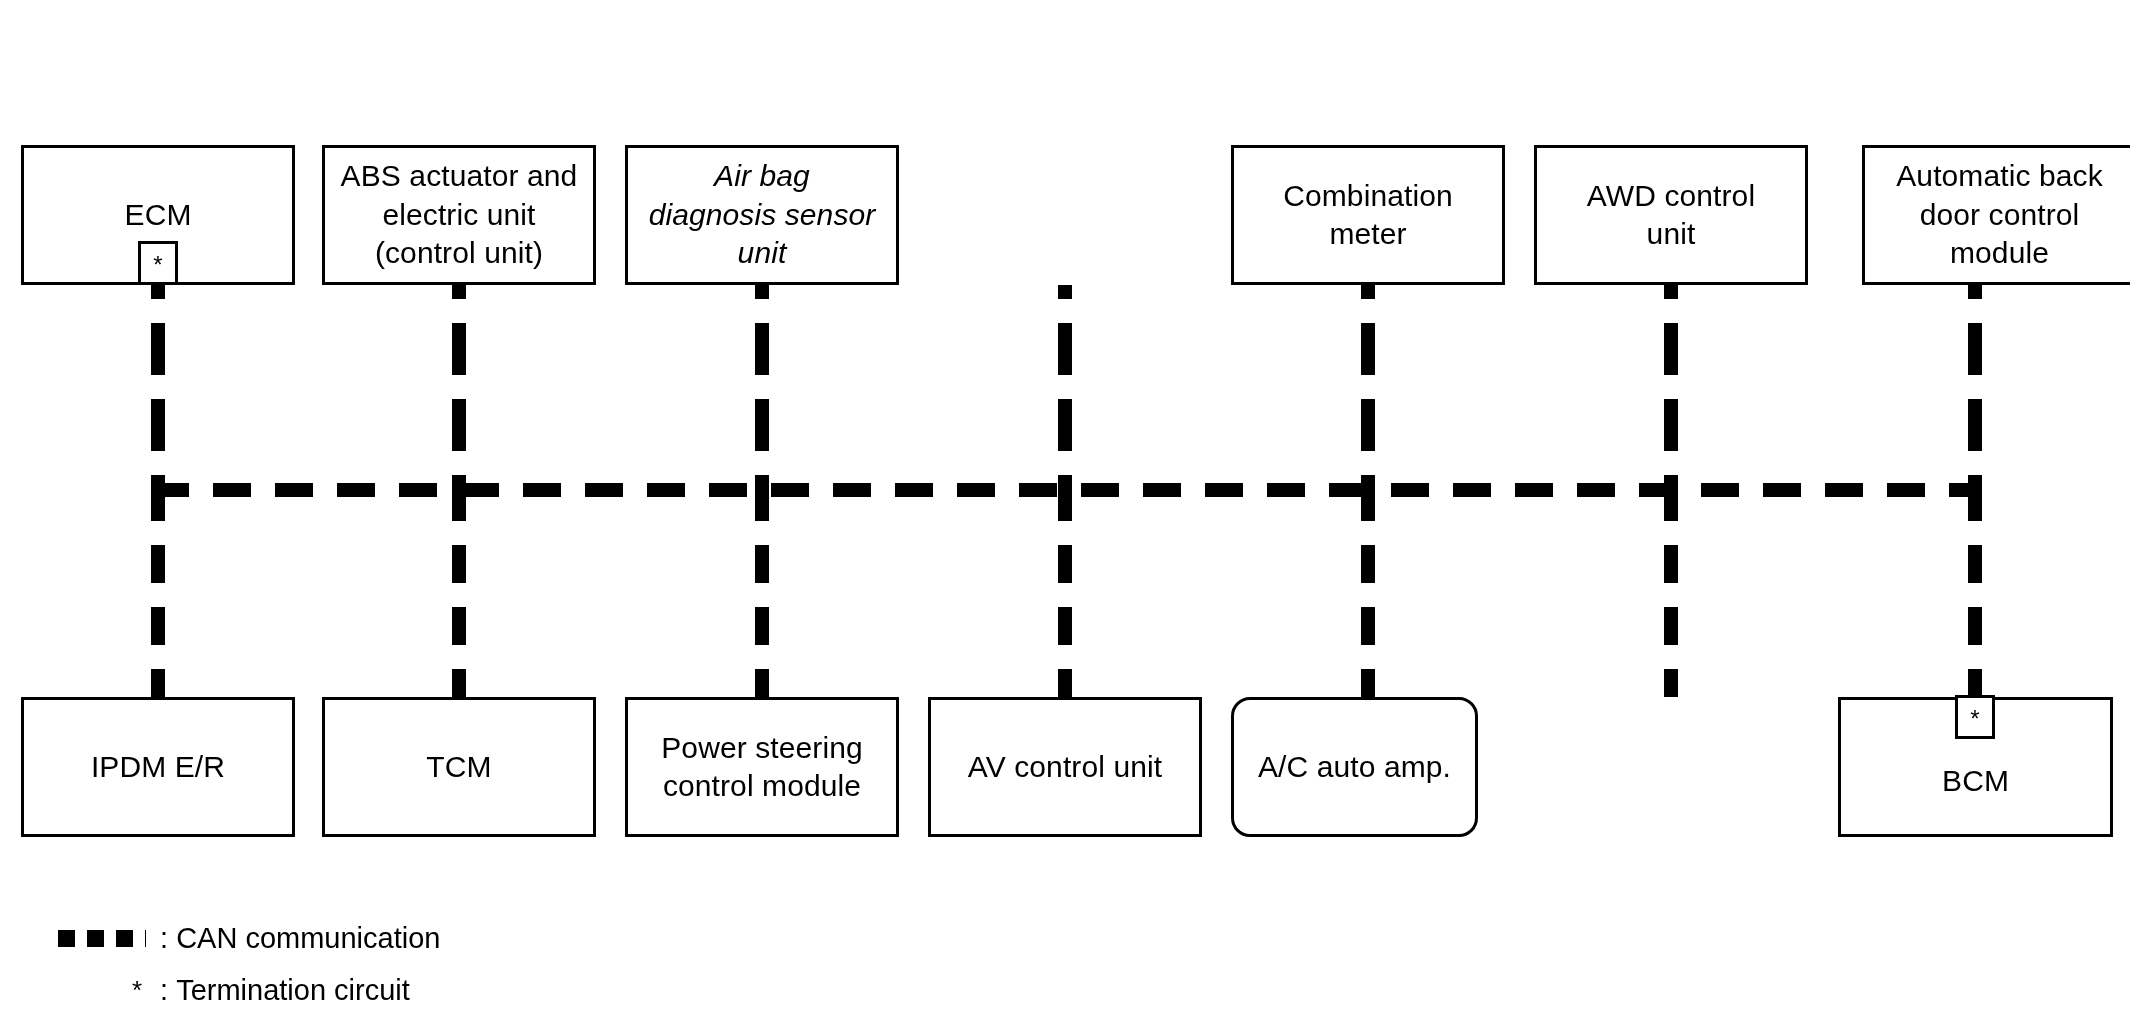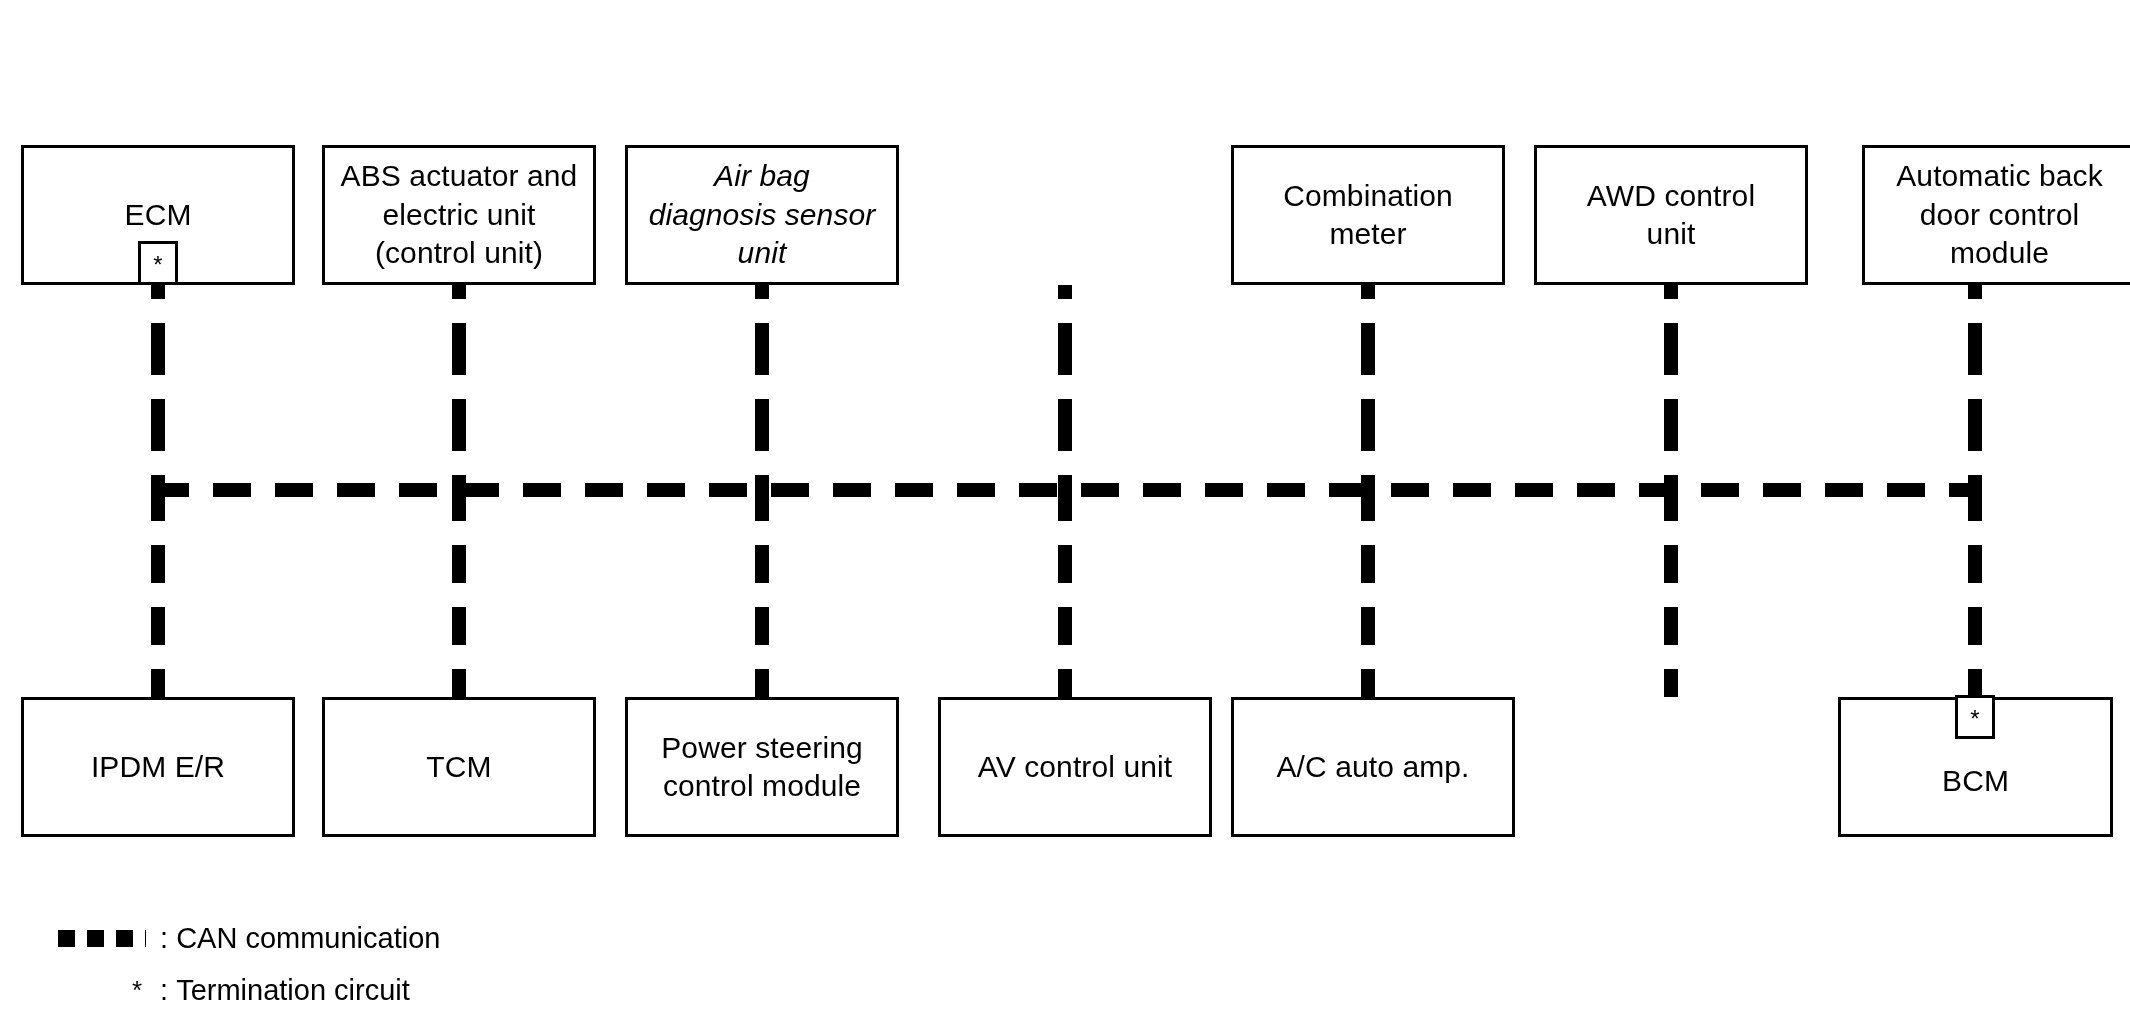--- a/index.html
+++ b/index.html
@@ -192,25 +192,25 @@
 
   <div class="unit-box" style="left:21px; top:697px; width:274px; height:140px;">
     <span class="label">IPDM E/R</span>
   </div>
 
   <div class="unit-box" style="left:625px; top:697px; width:274px; height:140px;">
     <span class="label">Power steering
 control module</span>
   </div>
 
-  <div class="unit-box" style="left:928px; top:697px; width:274px; height:140px;margin-left:10px;">
+  <div class="unit-box" style="left:928px; top:697px; width:274px; height:140px;">
     <span class="label">AV control unit</span>
   </div>
 
-  <div class="unit-box" style="left:1231px; top:697px; width:284px; height:140px;">
+  <div class="unit-box" style="left:1231px; top:697px; width:247px; height:140px;border-radius:19px;">
     <span class="label">A/C auto amp.</span>
   </div>
 
 
   <div class="unit-box" style="left:1838px; top:697px; width:275px; height:140px;">
     <span class="label" style="transform: translateY(14px);">BCM</span>
   </div>
 
   <div class="term-box" style="left:1955px; top:695px;">
     <span class="star">*</span>

